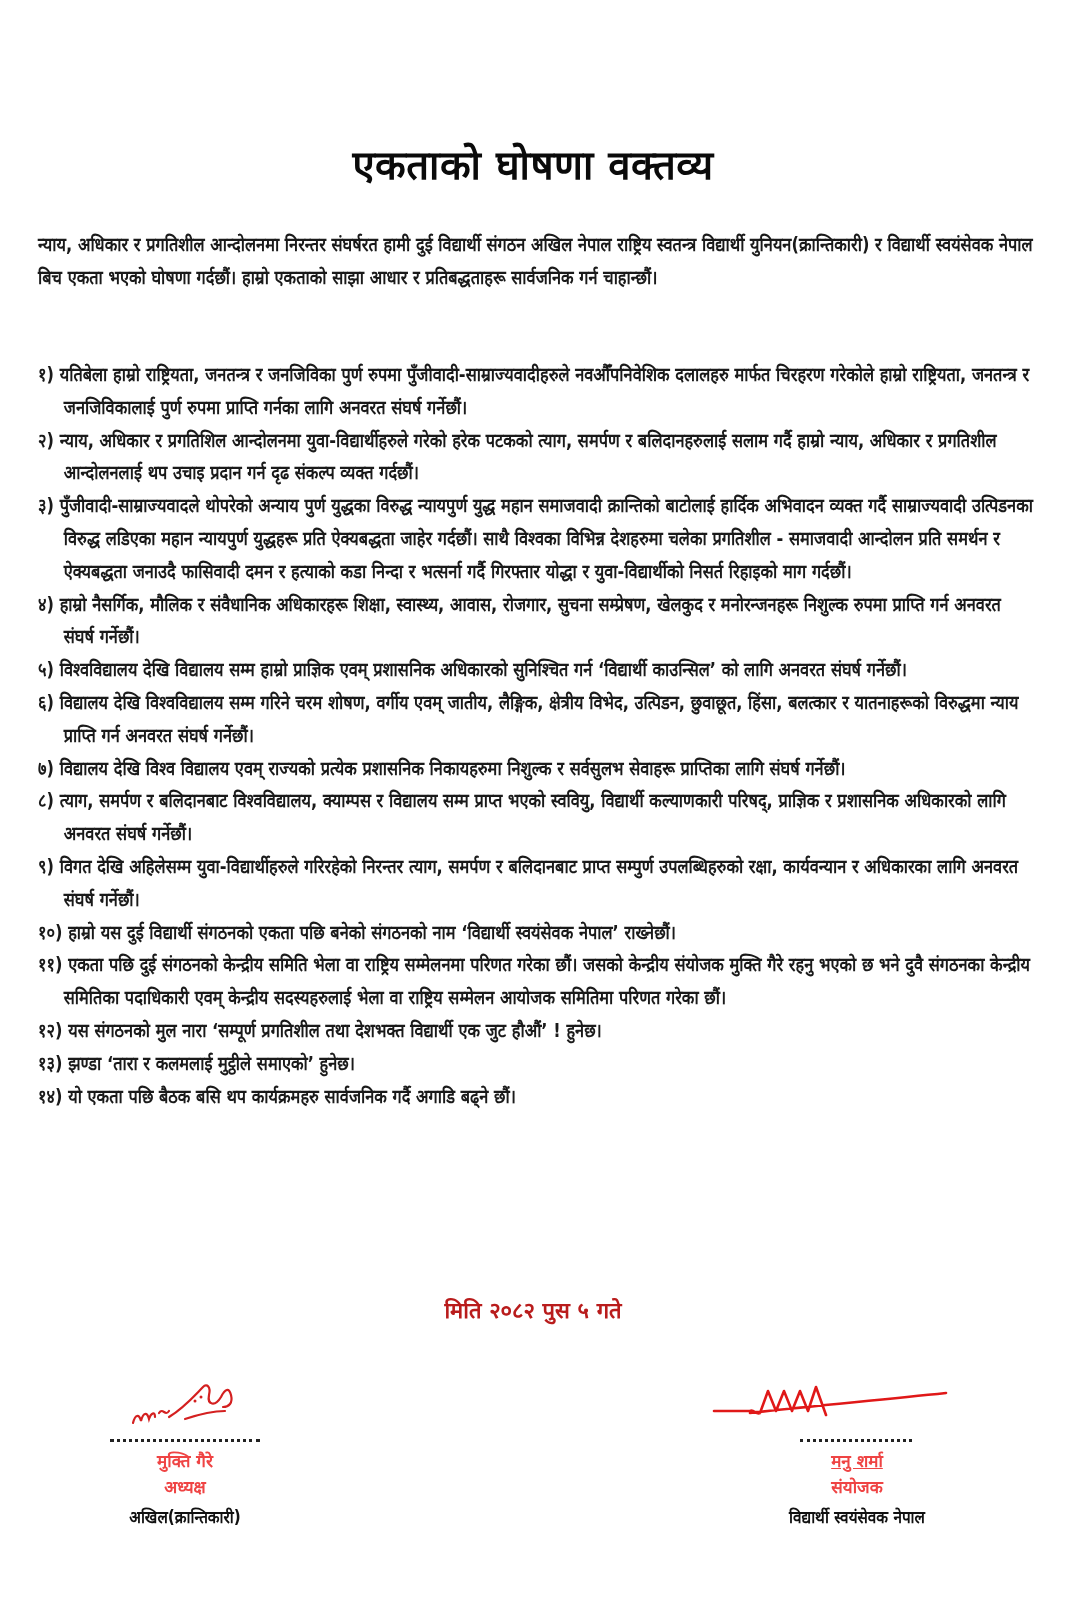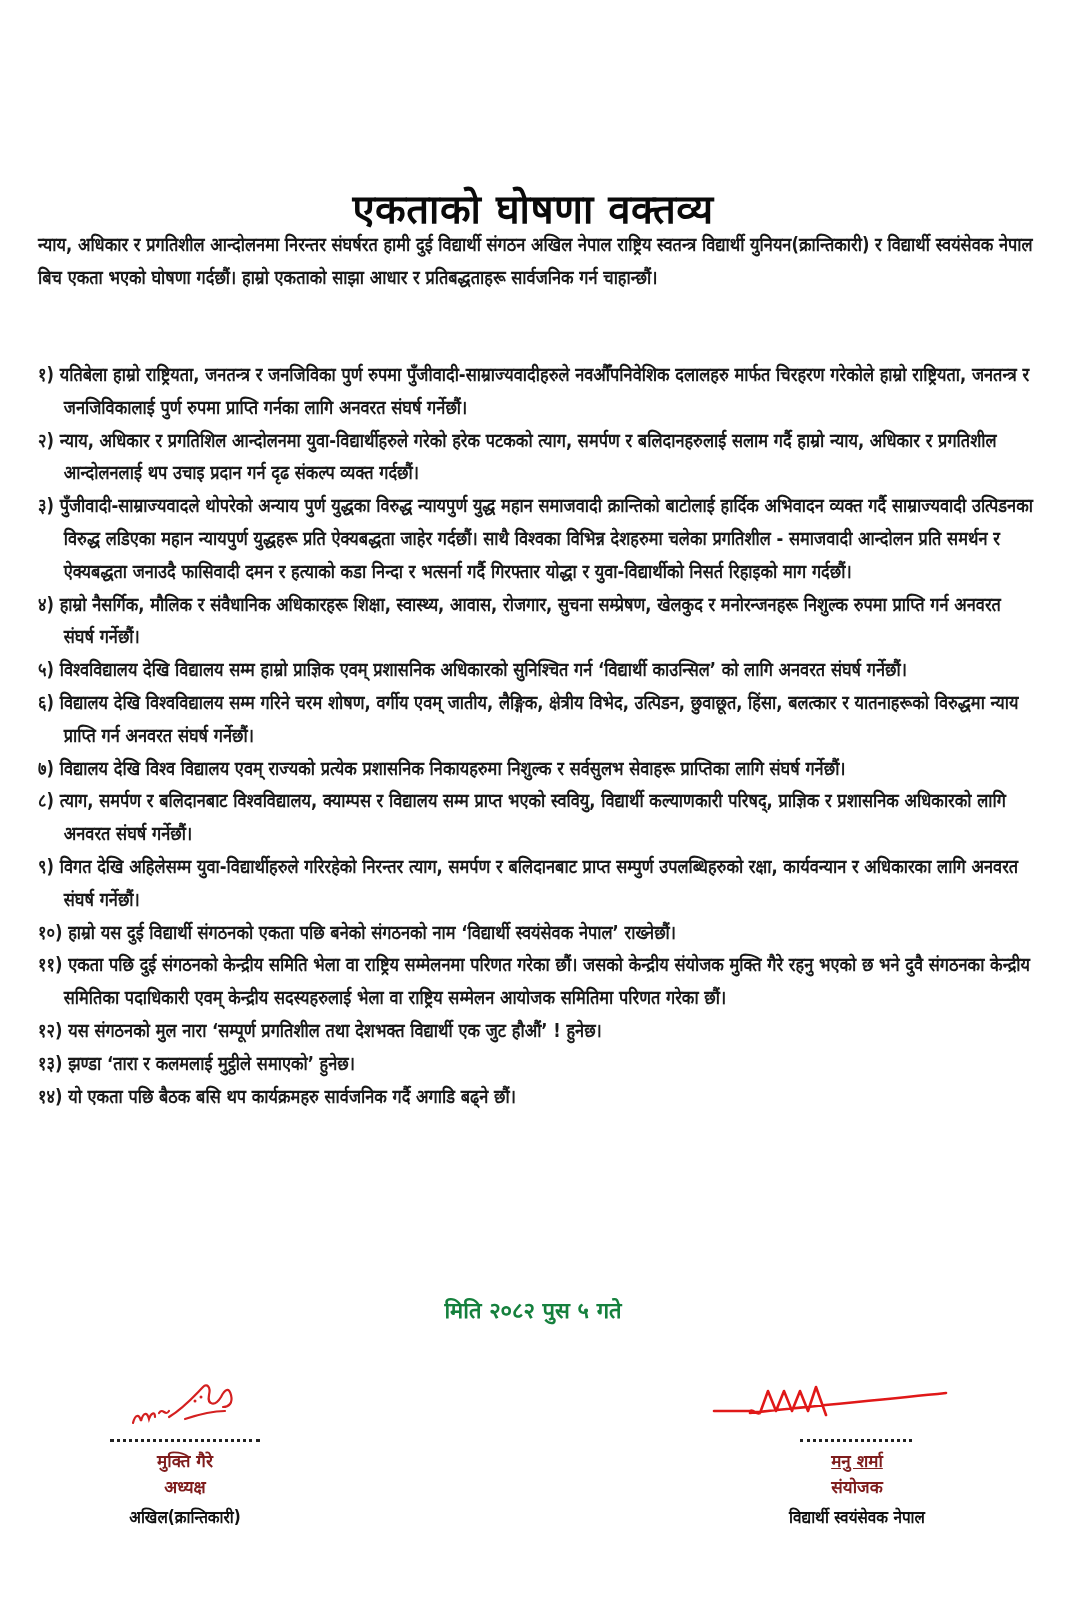--- a/index.html
+++ b/index.html
@@ -2,48 +2,48 @@
 <html><head>
   <meta charset="utf-8">
   <style>
     html, body { margin: 0; padding: 0; background: #ffffff; }
     body {
       width: 1066px; height: 1600px; position: relative; overflow: hidden;
       font-family: "DejaVu Sans", sans-serif; color: #111111;
     }
     .title {
       position: absolute; top: 136px; left: 0; width: 1066px; text-align: center;
-      font-size: 40px; font-weight: bold; letter-spacing: 0.5px; color: #0a0a0a; margin-top: 44px;
+      font-size: 40px; font-weight: bold; letter-spacing: 0.5px; color: #0a0a0a;
     }
     .intro {
       position: absolute; top: 228px; left: 38px; width: 1000px;
       font-size: 19px; line-height: 33px; font-weight: bold; color: #1a1a1a;
       transform: scaleX(0.86); transform-origin: left top;
       width: 1160px;
     }
     .points {
       position: absolute; top: 358px; left: 38px; width: 1160px;
       transform: scaleX(0.86); transform-origin: left top;
       font-size: 19px; line-height: 32.8px; font-weight: bold; color: #1a1a1a;
     }
     .point { padding-left: 30px; text-indent: -30px; margin: 0; }
     .point .num { }
     .date {
       position: absolute; top: 1294px; left: 0; width: 1066px; text-align: center;
-      font-size: 22px; font-weight: bold; color: #15803d;
+      font-size: 22px; font-weight: bold; color: #b91c1c;
     }
     .sig-block { position: absolute; text-align: center; }
     .sig-left { left: 95px; top: 1385px; width: 180px; }
     .sig-right { left: 740px; top: 1385px; width: 220px; }
     .sig-img { height: 52px; position: relative; }
     .sig-img svg { position: absolute; }
     .dots {
       height: 2px; border-bottom: 3px dotted #222; margin: 0 auto 6px auto;
     }
-    .sig-name, .sig-role { font-size: 17px; font-weight: bold; line-height: 26px; color: #7f1d1d; }
+    .sig-name, .sig-role { font-size: 17px; font-weight: bold; line-height: 26px; color: #ef4444; }
     .sig-org { font-size: 17px; font-weight: bold; line-height: 26px; color: #111;
       transform: scaleX(0.9); }
   </style>
 </head>
 <body>
 
 <div class="title">एकताको घोषणा वक्तव्य</div>
 
 <div class="intro">न्याय, अधिकार र प्रगतिशील आन्दोलनमा निरन्तर संघर्षरत हामी दुई विद्यार्थी संगठन अखिल नेपाल राष्ट्रिय स्वतन्त्र विद्यार्थी युनियन(क्रान्तिकारी) र विद्यार्थी स्वयंसेवक नेपाल बिच एकता भएको घोषणा गर्दछौं। हाम्रो एकताको साझा आधार र प्रतिबद्धताहरू सार्वजनिक गर्न चाहान्छौं।</div>
 

